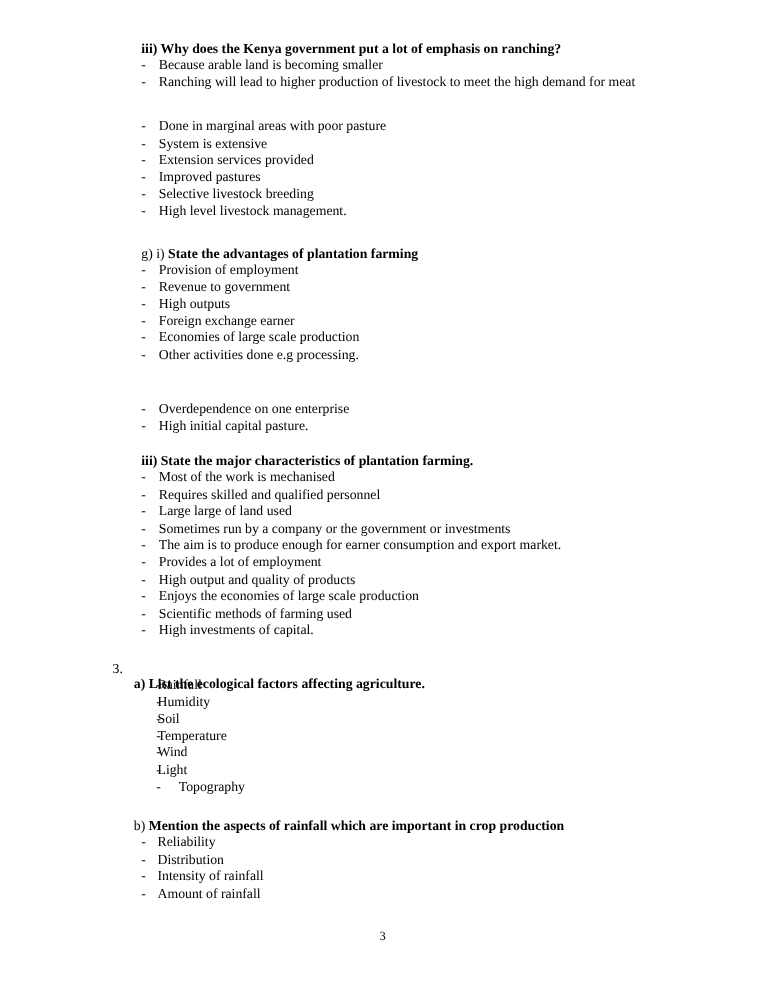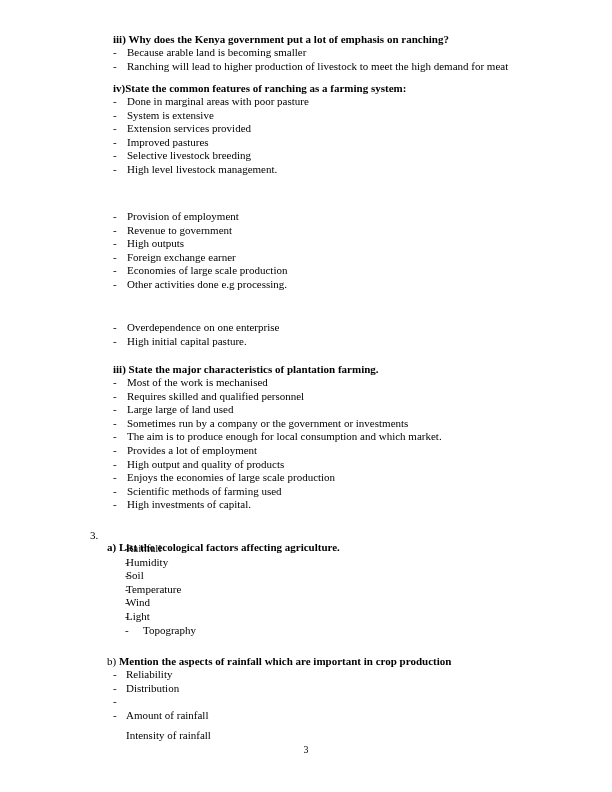--- a/index.html
+++ b/index.html
@@ -29,21 +29,20 @@
     <li>
         <span class="dash">-</span>
         <span class="txt">Because arable land is becoming smaller</span>
       </li>
     <li>
         <span class="dash">-</span>
         <span class="txt">Ranching will lead to higher production of livestock to meet the high demand for meat</span>
       </li>
   </ul>
 
-  <div class="heading" style="left:113px; top:82px;">iv)State the common features of ranching as a farming system:</div>
   <ul class="list a" style="left:113px; top:95px;">
     <li>
         <span class="dash">-</span>
         <span class="txt">Done in marginal areas with poor pasture</span>
       </li>
     <li>
         <span class="dash">-</span>
         <span class="txt">System is extensive</span>
       </li>
     <li>
@@ -57,20 +56,21 @@
     <li>
         <span class="dash">-</span>
         <span class="txt">Selective livestock breeding</span>
       </li>
     <li>
         <span class="dash">-</span>
         <span class="txt">High level livestock management.</span>
       </li>
   </ul>
 
+  <div class="heading" style="left:113px; top:197px;"><span class="nb">g) i) </span><span>State the advantages of plantation farming</span></div>
   <ul class="list a" style="left:113px; top:210px;">
     <li>
         <span class="dash">-</span>
         <span class="txt">Provision of employment</span>
       </li>
     <li>
         <span class="dash">-</span>
         <span class="txt">Revenue to government</span>
       </li>
     <li>
@@ -115,21 +115,21 @@
     <li>
         <span class="dash">-</span>
         <span class="txt">Large large of land used</span>
       </li>
     <li>
         <span class="dash">-</span>
         <span class="txt">Sometimes run by a company or the government or investments</span>
       </li>
     <li>
         <span class="dash">-</span>
-        <span class="txt">The aim is to produce enough for local consumption and which market.</span>
+        <span class="txt">The aim is to produce enough for earner consumption and export market.</span>
       </li>
     <li>
         <span class="dash">-</span>
         <span class="txt">Provides a lot of employment</span>
       </li>
     <li>
         <span class="dash">-</span>
         <span class="txt">High output and quality of products</span>
       </li>
     <li>
@@ -186,21 +186,21 @@
     <li>
         <span class="dash">-</span>
         <span class="txt" style="left:13px;">Reliability</span>
       </li>
     <li>
         <span class="dash">-</span>
         <span class="txt" style="left:13px;">Distribution</span>
       </li>
     <li>
         <span class="dash">-</span>
-        <span class="txt" style="left:13px;margin-top:34px;">Intensity of rainfall</span>
+        <span class="txt" style="left:13px;">Intensity of rainfall</span>
       </li>
     <li>
         <span class="dash">-</span>
         <span class="txt" style="left:13px;">Amount of rainfall</span>
       </li>
   </ul>
 
   <div class="pagenum">3</div>
 </div>
 

